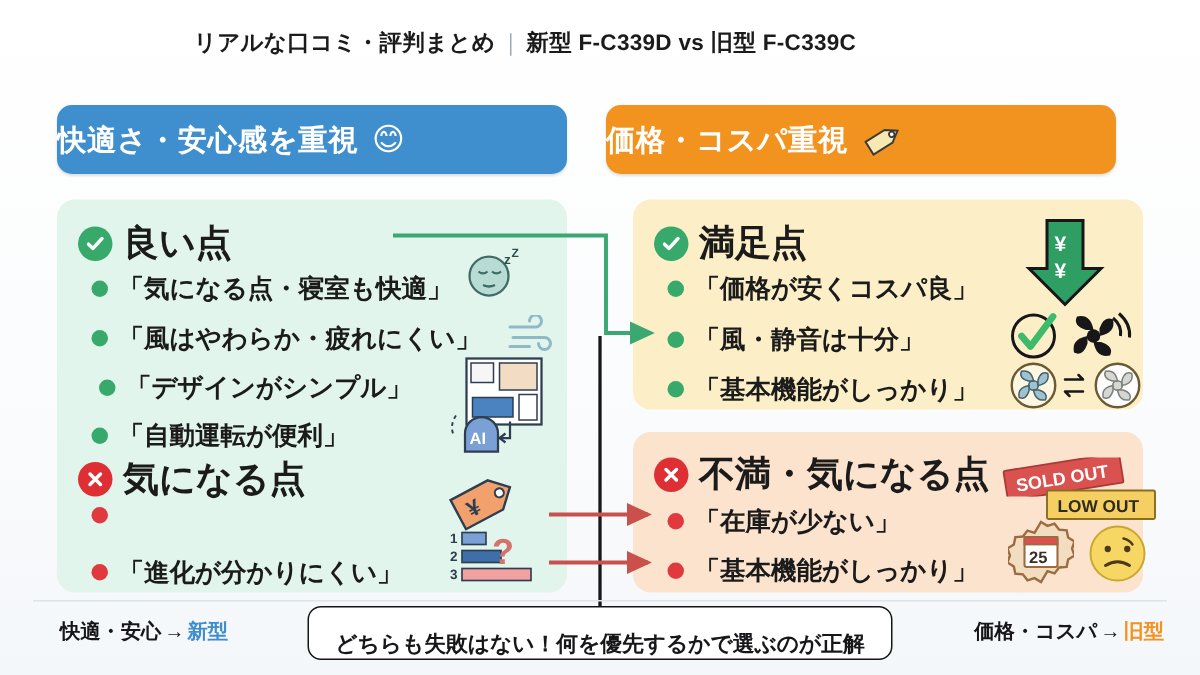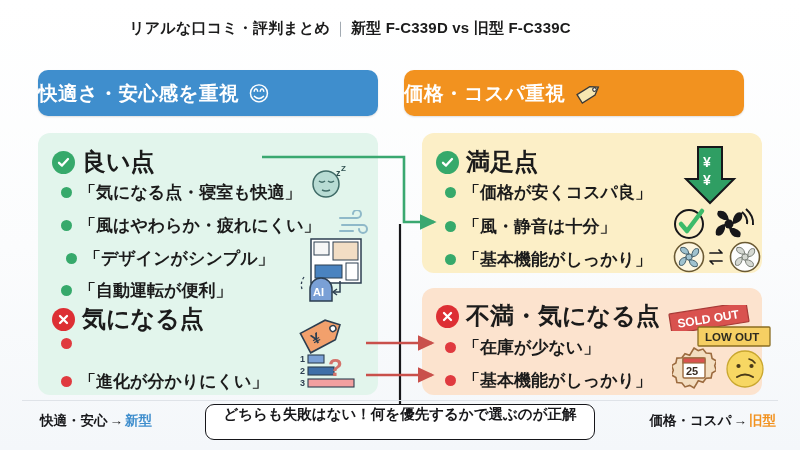--- a/index.html
+++ b/index.html
@@ -79,21 +79,21 @@
   .foot-right { right: 24px; }
   .foot-label .accent-blue   { color: #3f8ecd; }
   .foot-label .accent-orange { color: #f2921f; }
   .foot-label .arrow { color: #17171a; padding: 0 2px; }
 
   .callout {
     position: absolute; left: 205px; top: 404px;
     width: 390px; height: 36px;
     border: 1.7px solid #16161a; border-radius: 9px;
     background: #ffffff;
-    display: flex; align-items: flex-start; justify-content: center;
+    display: flex; align-items: flex-end; justify-content: center;
     font-size: 14.5px; font-weight: bold; color: #17171a;
     white-space: nowrap;
   }
 
   .hairline {
     position: absolute; left: 22px; top: 400px; width: 756px; height: 1px;
     background: #dfe3e8;
   }
 </style>
 </head>

